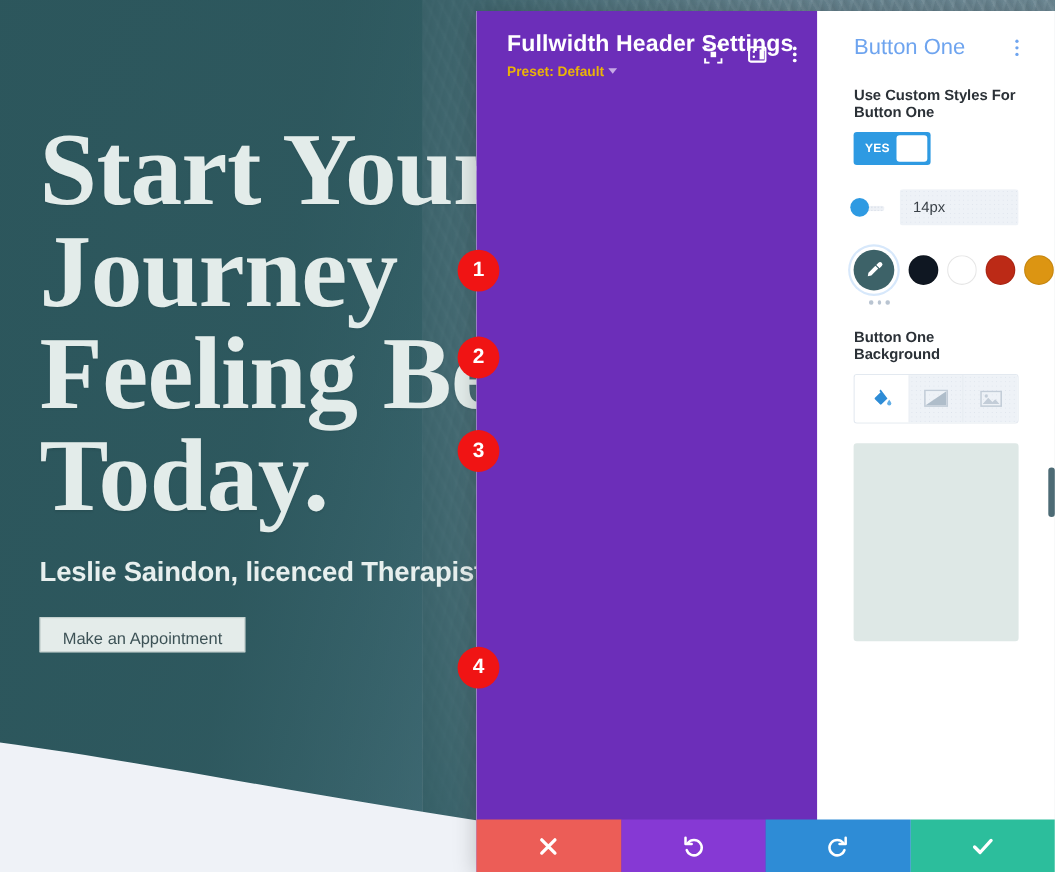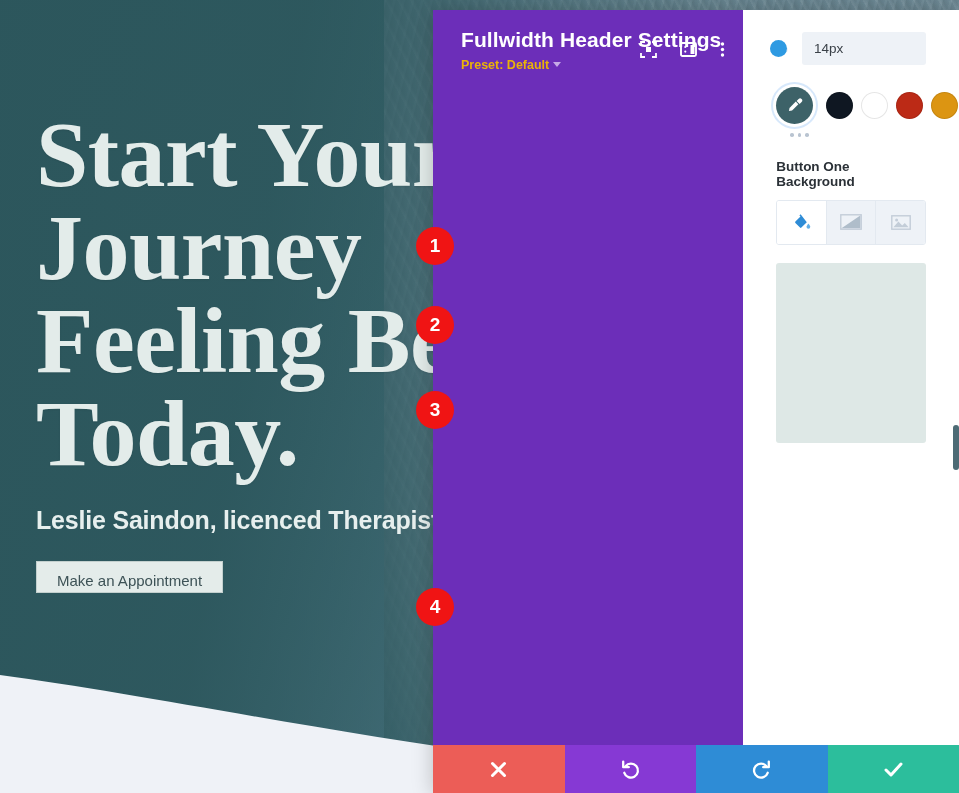--- a/index.html
+++ b/index.html
@@ -172,21 +172,21 @@
     border-radius: 3px;
     background: #eef1f6;
     background-image: radial-gradient(#dfe4ec 0.6px, transparent 0.7px);
     background-size: 3px 3px;
   }
   .slider-thumb {
     position: absolute; top: 1px; width: 17px; height: 17px;
     border-radius: 50%; background: #2e9ae2; cursor: pointer;
   }
   .slider-value {
-    width: 124px; height: 33px; background: #eef2f7;
+    width: 108px; height: 33px; background: #eef2f7;
     background-image: radial-gradient(#dde3ec 0.6px, transparent 0.7px);
     background-size: 4px 4px;
     border: none; border-radius: 3px;
     font-size: 13.5px; color: #3a4148;
     font-family: "Liberation Sans", sans-serif;
     padding: 0 12px;
   }
 
   
   .swatch-row { display: flex; align-items: center; gap: 8px; margin-bottom: 6px; }
@@ -330,21 +330,36 @@
             <circle cx="2.5" cy="14" r="1.7" fill="#ffffff"></circle>
           </svg>
         </span>
       </div>
     </div>
 
 
     <div class="modal-body">
       <div class="body-inner">
 
-
+        <div class="section-head">
+          <div class="section-title">Button One</div>
+          <div class="kebab">
+            <span></span>
+              <span></span>
+              <span></span>
+          </div>
+        </div>
+
+        <div class="field">
+          <div class="field-label">Use Custom Styles For Button One</div>
+          <div class="toggle">
+            <span class="toggle-text">YES</span>
+            <span class="toggle-knob"></span>
+          </div>
+        </div>
 
         <div class="field">
           <div class="slider-row">
             <div class="slider-wrap">
               <div class="slider-track"></div>
               <div class="slider-thumb" id="size-thumb" style="left: calc(16% - 8px);"></div>
             </div>
             <input class="slider-value" type="text" readonly="" value="14px" style="">
           </div>
         </div>

